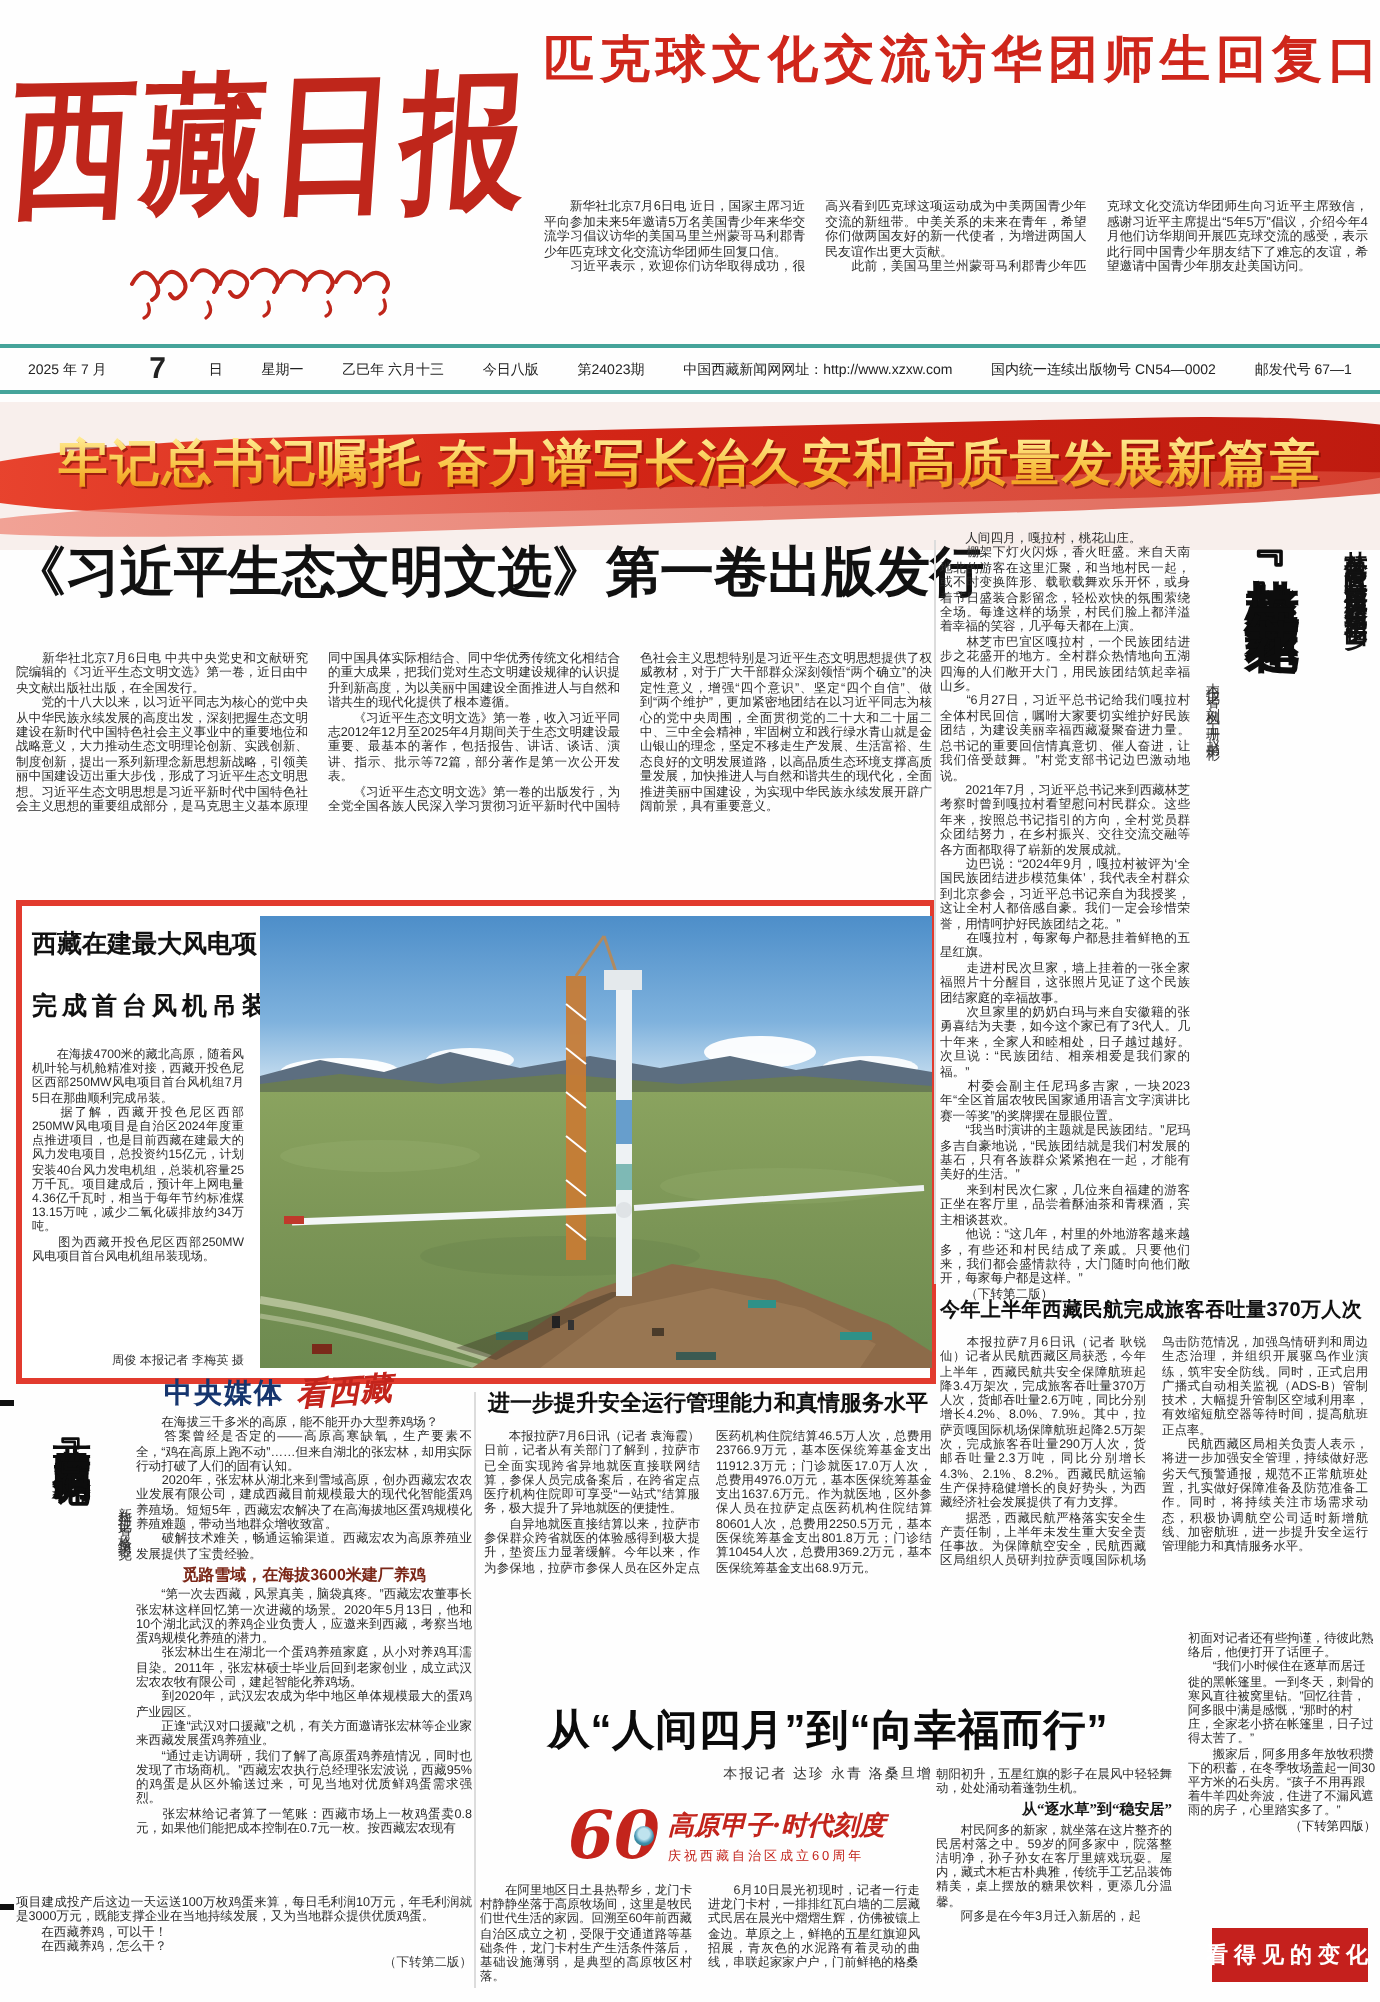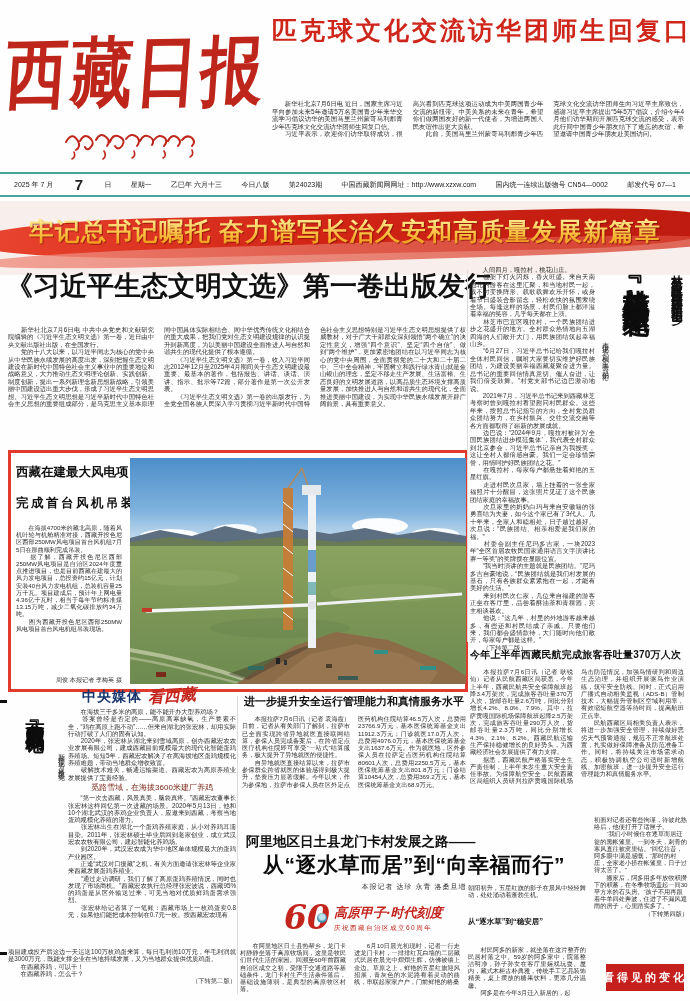--- a/index.html
+++ b/index.html
@@ -62,21 +62,21 @@
   
   .hongnong{left:8px;top:686px;width:228px;}
   .media-logo{margin-left:74px;height:22px;white-space:nowrap;}
   .ml-prefix{font-family:"Liberation Serif",serif;font-weight:900;font-size:14px;color:#16356e;letter-spacing:1px;}
   .ml-suffix{display:inline-block;font-family:"DejaVu Serif",serif;font-weight:900;font-style:italic;
     font-size:16px;color:#c3241c;transform:rotate(-4deg);margin-left:2px;}
   .hn-row{display:flex;height:238px;overflow:hidden;}
   .hn-title{width:46px;flex:none;font-weight:900;font-size:19px;line-height:38px;color:#0d0d0d;letter-spacing:1px;}
   .hn-byline{width:12px;flex:none;font-size:7px;color:#333;letter-spacing:2px;margin:40px 2px 0 0;}
   .hn-body{flex:1;font-size:6.3px;line-height:7.3px;overflow:hidden;}
-  .hn-subhead{font-weight:400;font-size:8px;color:#7b2718;text-align:center;margin:3px 0;}
+  .hn-subhead{font-weight:700;font-size:8px;color:#7b2718;text-align:center;margin:3px 0;}
   .hn-bottom{font-size:6.3px;line-height:7.3px;margin-top:2px;}
   .hn-jump{font-size:6.3px;text-align:right;color:#333;}
   
   .lasa{left:242px;top:694px;width:224px;}
   .lasa-head{font-weight:900;font-size:11px;color:#101010;white-space:nowrap;text-align:center;}
   .lasa-body{margin-top:6px;height:116px;font-size:6.2px;line-height:7.3px;column-count:2;column-gap:8px;overflow:hidden;}
   
   .ali-kicker{left:246px;top:833px;width:345px;font-weight:900;font-size:13.5px;color:#101010;white-space:nowrap;}
   .ali-headline{left:238px;top:851px;width:352px;text-align:center;font-weight:900;font-size:21px;color:#0b0b0b;
     white-space:nowrap;letter-spacing:.5px;}
@@ -86,21 +86,21 @@
     line-height:36px;position:relative;}
   .sixty .emblem{position:absolute;right:3px;top:13px;width:10px;height:10px;border-radius:50%;
     background:radial-gradient(circle at 50% 40%,#bfe3ee 0 35%,#3e8fae 60%,#2e6f55 100%);}
   .logo-texts{margin-left:4px;}
   .logo-slogan{font-family:"DejaVu Serif",serif;font-weight:900;font-style:italic;font-size:13px;color:#c3241c;white-space:nowrap;}
   .logo-sub{font-size:6.5px;color:#c3241c;letter-spacing:1.5px;margin-top:2px;white-space:nowrap;}
   .ali-col{font-size:6.2px;line-height:7.2px;overflow:hidden;}
   .ali-col1{left:240px;top:942px;width:106px;height:56px;}
   .ali-col2{left:354px;top:942px;width:106px;height:56px;}
   .ali-col3{left:468px;top:884px;width:118px;height:115px;}
-  .ali-sub3{font-weight:900;font-size:7.5px;text-align:left;margin:20px 0;color:#151515;font-family:Liberation Serif, serif;}
+  .ali-sub3{font-weight:900;font-size:7.5px;text-align:right;margin:3px 0;color:#151515;font-family:Liberation Serif, serif;}
   .ali-col4{left:594px;top:816px;width:94px;height:146px;}
   .change-box{left:606px;top:964px;width:78px;height:27px;background:#c5201d;color:#fff;font-weight:900;
     font-size:11px;letter-spacing:3px;display:flex;align-items:center;justify-content:center;white-space:nowrap;}
   
   .vrule{width:1px;background:#dcdcdc;}
   .mark{width:7px;height:3px;background:#111;}
 </style>
 </head>
 <body>
 
@@ -267,22 +267,21 @@
 　　在西藏养鸡，怎么干？</div>
     <div class="hn-jump">（下转第二版）</div>
   </div>
 
   <div class="abs lasa">
     <div class="lasa-head">进一步提升安全运行管理能力和真情服务水平</div>
     <div class="lasa-body body-text">　　本报拉萨7月6日讯（记者 袁海霞）日前，记者从有关部门了解到，拉萨市已全面实现跨省异地就医直接联网结算，参保人员完成备案后，在跨省定点医疗机构住院即可享受“一站式”结算服务，极大提升了异地就医的便捷性。
 　　自异地就医直接结算以来，拉萨市参保群众跨省就医的体验感得到极大提升，垫资压力显著缓解。今年以来，作为参保地，拉萨市参保人员在区外定点医药机构住院结算46.5万人次，总费用23766.9万元，基本医保统筹基金支出11912.3万元；门诊就医17.0万人次，总费用4976.0万元，基本医保统筹基金支出1637.6万元。作为就医地，区外参保人员在拉萨定点医药机构住院结算80601人次，总费用2250.5万元，基本医保统筹基金支出801.8万元；门诊结算10454人次，总费用369.2万元，基本医保统筹基金支出68.9万元。</div>
   </div>
 
-  <div class="abs ali-kicker">阿里地区日土县龙门卡村发展之路——</div>
-  <div class="abs ali-headline">从“逐水草而居”到“向幸福而行”</div>
+  <div class="abs ali-headline">从“人间四月”到“向幸福而行”</div>
   <div class="abs ali-byline">本报记者 达珍 永青 洛桑旦增</div>
   <div class="abs ali-logo">
     <div class="sixty">
       <span>60</span><span class="emblem"></span>
     </div>
     <div class="logo-texts">
       <div class="logo-slogan">高原甲子·时代刻度</div>
       <div class="logo-sub">庆祝西藏自治区成立60周年</div>
     </div>
   </div>

